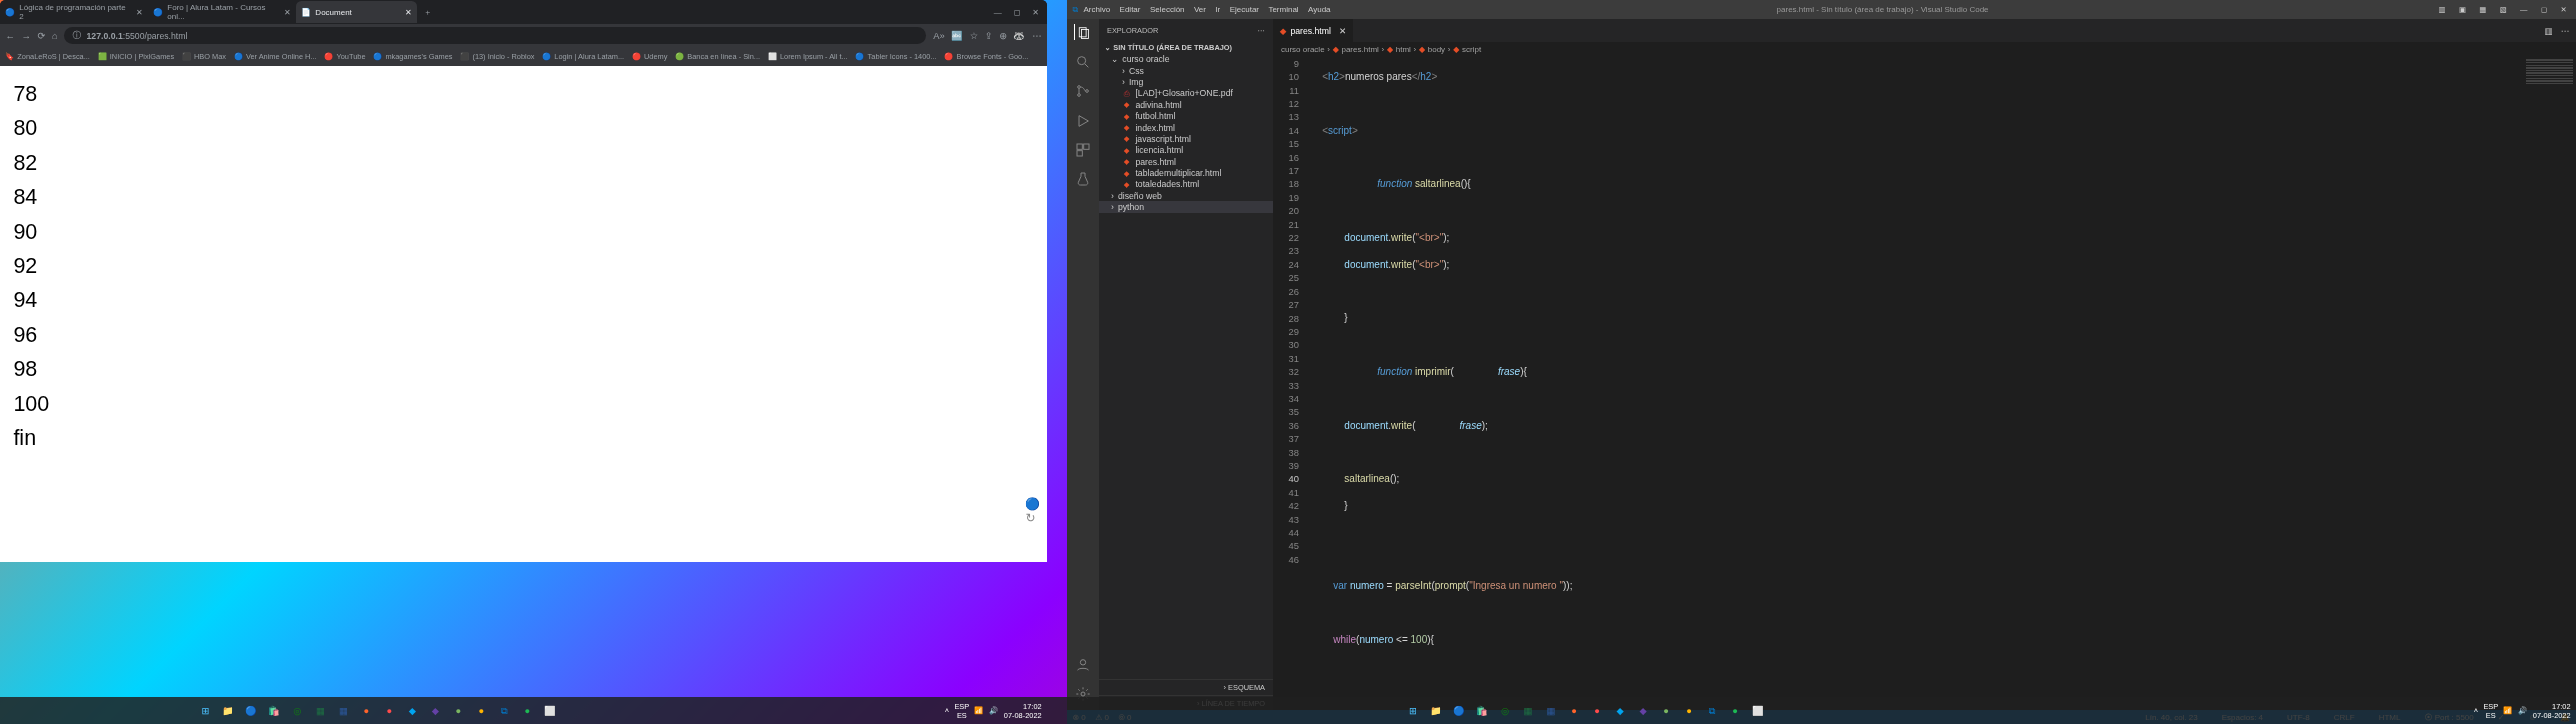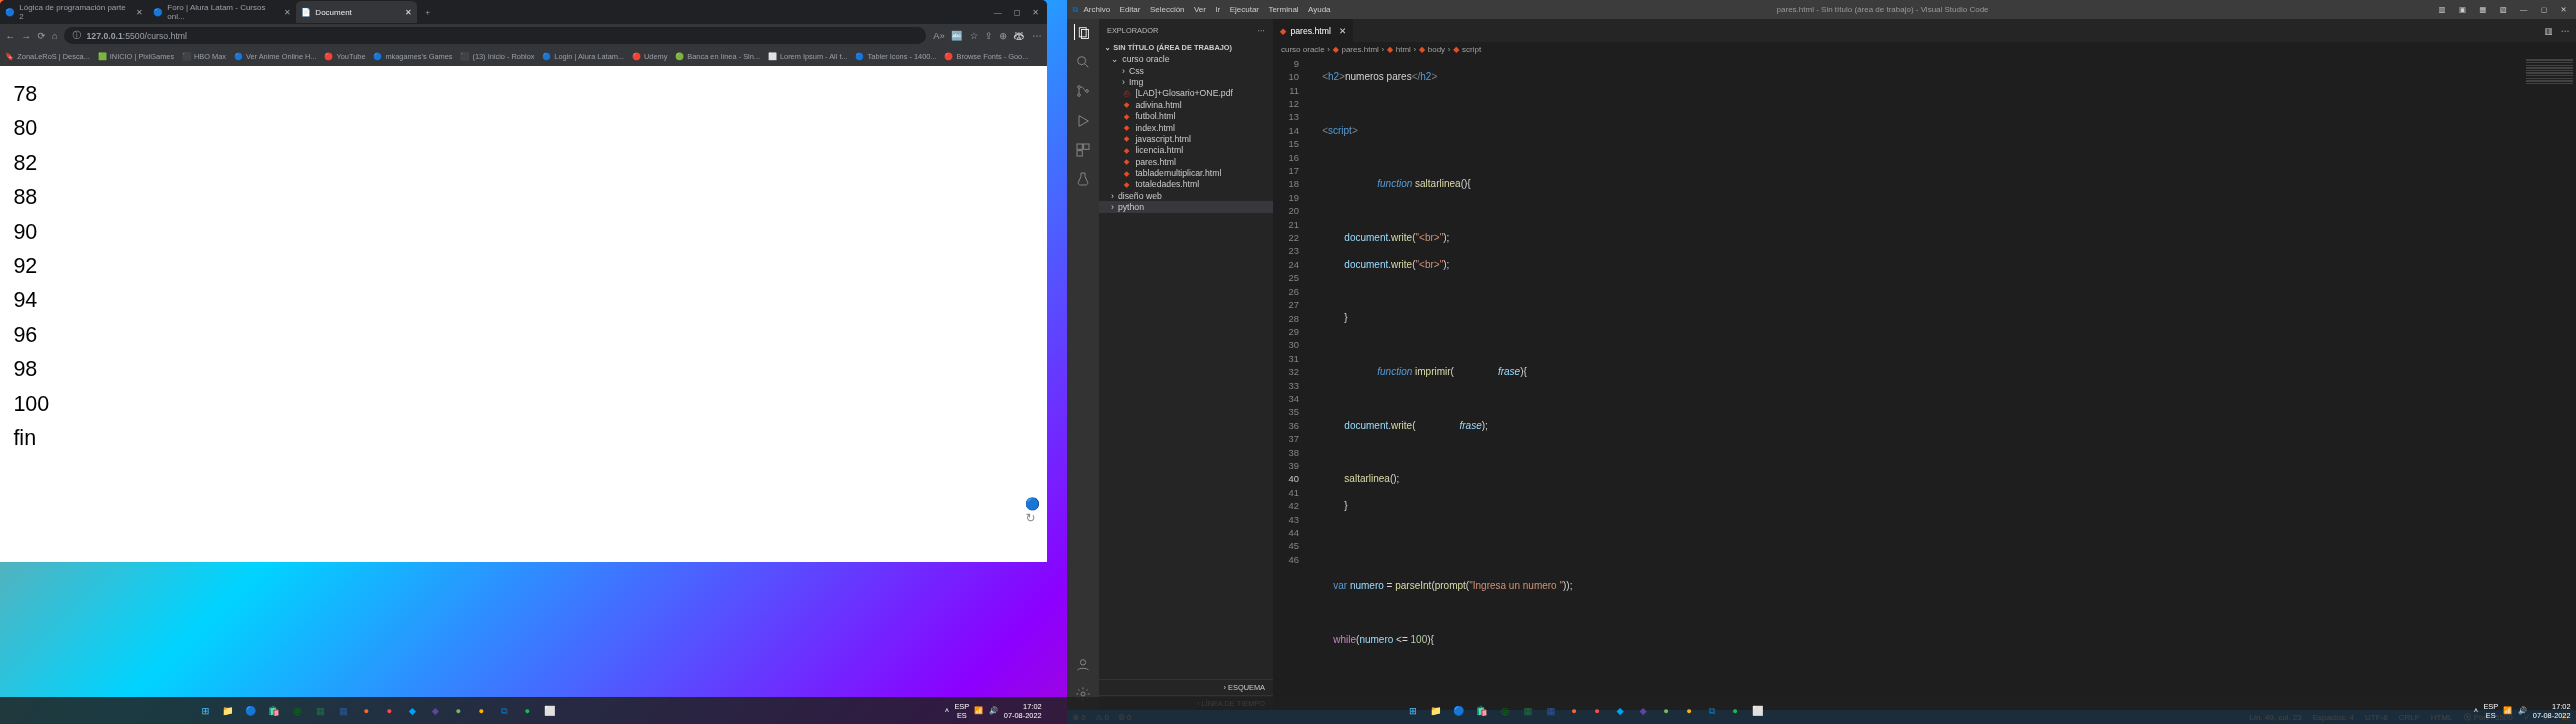--- a/index.html
+++ b/index.html
@@ -67,21 +67,21 @@
 .tk-kw{color:#569cd6;}
 .tk-fn{color:#dcdcaa;}
 .tk-var{color:#9cdcfe;}
 .tk-str{color:#ce9178;}
 .tk-num{color:#b5cea8;}
 .tk-pun{color:#d4d4d4;}
 .tk-op{color:#d4d4d4;}
 .tk-fnc{color:#c586c0;}
 .tk-italic{font-style:italic;margin-left:44px;}
 .statusbar{height:14.8px;background:#007acc;color:#fff;display:flex;align-items:center;font-size:8px;padding:0 5.4px;gap:9.4px;}
-.statusbar .right{margin-left:auto;display:flex;gap:11px;}
+.statusbar .right{margin-left:auto;display:flex;gap:24px;}
 
 
 .taskbar{position:absolute;bottom:0;height:27px;background:rgba(32,32,32,.85);display:flex;align-items:center;padding:0 5.4px;gap:4px;}
 .taskbar.left{left:0;width:1047px;}
 .taskbar.right{left:1047px;right:0;}
 .taskbar .tb-center{margin:0 auto;display:flex;gap:4px;}
 .taskbar .tb-icon{width:19px;height:19px;border-radius:2.7px;display:flex;align-items:center;justify-content:center;color:#fff;font-size:9.4px;}
 .taskbar .tb-sys{margin-left:auto;display:flex;align-items:center;gap:5.4px;color:#fff;font-size:7.4px;}
 .tb-chip{position:absolute;right:4px;bottom:34px;width:20px;height:34px;background:rgba(255,255,255,.9);border-radius:2.7px;display:flex;flex-direction:column;align-items:center;justify-content:center;font-size:12px;color:#888;}
 </style>
@@ -115,21 +115,21 @@
      <span>✕</span>
     </div>
    </div>
    <div class="addr-bar">
     <span class="icon">←</span>
     <span class="icon">→</span>
     <span class="icon">⟳</span>
     <span class="icon">⌂</span>
     <div class="addr-field">
      <span>ⓘ</span>
-     <span><b>127.0.0.1</b><span>:5500/curso.html</span></span>
+     <span><b>127.0.0.1</b><span>:5500/pares.html</span></span>
     </div>
     <span class="icon">A»</span>
     <span class="icon">🔤</span>
     <span class="icon">☆</span>
     <span class="icon">⇪</span>
     <span class="icon">⊕</span>
     <span class="icon">🦝</span>
     <span class="icon">⋯</span>
    </div>
    <div class="bookmarks">
@@ -144,21 +144,21 @@
     <span>🔴 <span>Udemy</span></span>
     <span>🟢 <span>Banca en línea - Sin...</span></span>
     <span>⬜ <span>Lorem Ipsum - All t...</span></span>
     <span>🔵 <span>Tabler Icons - 1400...</span></span>
     <span>🔴 <span>Browse Fonts - Goo...</span></span>
    </div>
    <div class="page">
     <p>78</p>
     <p>80</p>
     <p>82</p>
-    <p>88</p>
+    <p>84</p>
     <p>90</p>
     <p>92</p>
     <p>94</p>
     <p>96</p>
     <p>98</p>
     <p>100</p>
     <p>fin</p>
    </div>
   </div>
   <div class="tb-chip">🔵<br>↻</div>

